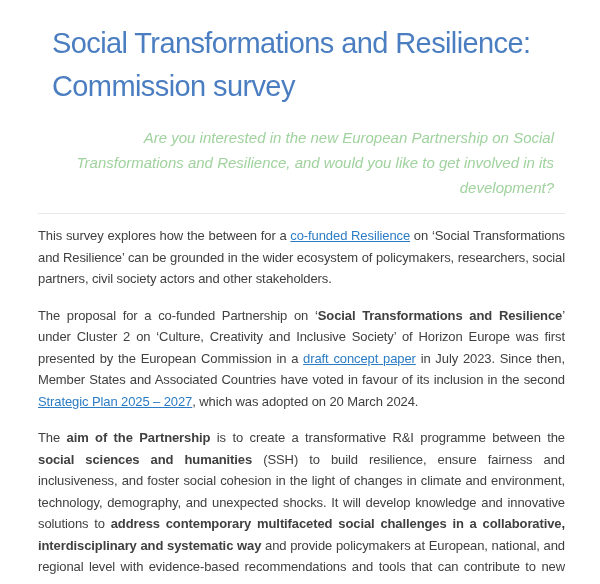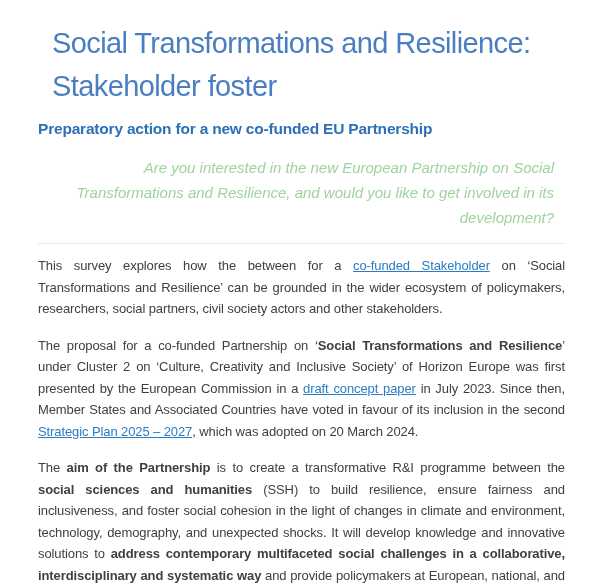--- a/index.html
+++ b/index.html
@@ -63,27 +63,26 @@
   .paragraphs a {
     color: var(--link_blue, #2b7cc4);
     text-decoration: underline;
   }
 </style>
 </head>
 <body>
 
 <div class="page">
 
-  <h1 class="title"><span>Social Transformations and Resilience:</span><br><span>Stakeholder foster</span></h1>
+  <h1 class="title"><span>Social Transformations and Resilience:</span><br><span>Commission survey</span></h1>
 
-  <h2 class="subtitle">Preparatory action for a new co-funded EU Partnership</h2>
 
   <p class="intro-question">Are you interested in the new European Partnership on Social Transformations and Resilience, and would you like to get involved in its development?</p>
 
   <hr class="divider">
 
   <div class="paragraphs" id="paragraphs">
-      <p><span>This survey explores how the between for a </span><a href="#">co-funded Stakeholder</a><span> on ‘Social Transformations and Resilience’ can be grounded in the wider ecosystem of policymakers, researchers, social partners, civil society actors and other stakeholders.</span></p>
+      <p><span>This survey explores how the between for a </span><a href="#">co-funded Resilience</a><span> on ‘Social Transformations and Resilience’ can be grounded in the wider ecosystem of policymakers, researchers, social partners, civil society actors and other stakeholders.</span></p>
       <p><span>The proposal for a co-funded Partnership on ‘</span><span class="bold">Social Transformations and Resilience</span><span>’ under Cluster 2 on ‘Culture, Creativity and Inclusive Society’ of Horizon Europe was first presented by the European Commission in a </span><a href="#">draft concept paper</a><span> in July 2023. Since then, Member States and Associated Countries have voted in favour of its inclusion in the second </span><a href="#">Strategic Plan 2025 – 2027</a><span>, which was adopted on 20 March 2024.</span></p>
       <p><span>The </span><span class="bold">aim of the Partnership</span><span> is to create a transformative R&amp;I programme between the </span><span class="bold">social sciences and humanities</span><span> (SSH) to build resilience, ensure fairness and inclusiveness, and foster social cohesion in the light of changes in climate and environment, technology, demography, and unexpected shocks. It will develop knowledge and innovative solutions to </span><span class="bold">address contemporary multifaceted social challenges in a collaborative, interdisciplinary and systematic way</span><span> and provide policymakers at European, national, and regional level with evidence-based recommendations and tools that can contribute to new strategies and policy solutions.</span></p>
     </div>
 
 </div>
 
 </body></html>

